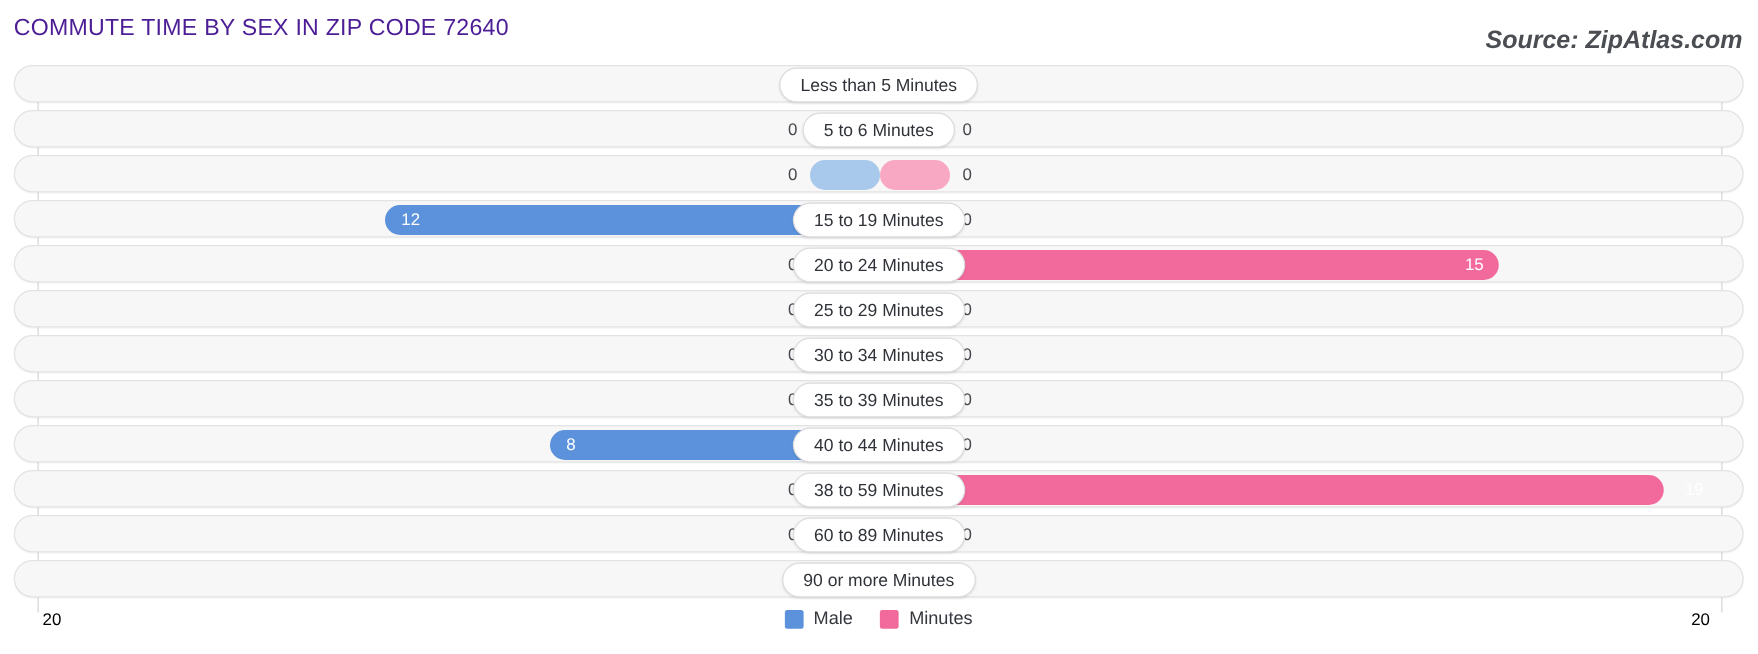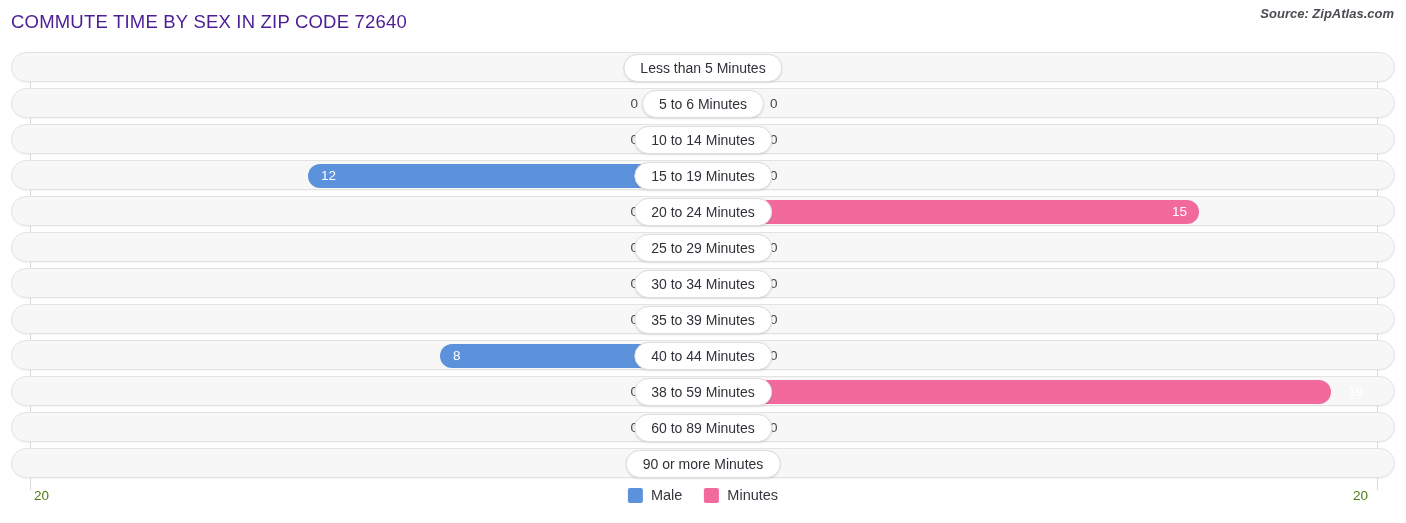--- a/index.html
+++ b/index.html
@@ -12,22 +12,22 @@
   }
   #root { position: relative; width: 1406px; height: 523px; }
 
   
   .chart-title {
     position: absolute; left: 11px; top: 11px;
     font-size: 18.5px; letter-spacing: .2px;
     color: #4c1d95; white-space: nowrap;
   }
   .source-note {
-    position: absolute; right: 12px; top: 6px;
-    font-size: 13px; font-style: italic; font-weight: bold;
+    position: absolute; right: 12px; top: 21px;
+    font-size: 20px; font-style: italic; font-weight: bold;
     color: #4a4d52; white-space: nowrap;
   }
 
   
   .plot {
     position: absolute; left: 11px; top: 52px;
     width: 1384px; height: 432px;
   }
   .gridline {
     position: absolute; top: 0; bottom: -6px;
@@ -72,21 +72,21 @@
     border-radius: 14px;
     padding: 0 16px;
     font-size: 14px; color: #2f3238;
     white-space: nowrap;
     box-shadow: 0 1px 2px rgba(0,0,0,0.10);
   }
 
   
   .axis-label {
     position: absolute; top: 488px;
-    font-size: 13.5px; color: #4d7c0f;
+    font-size: 13.5px; color: #000000;
   }
   .axis-label.left  { left: 34px; }
   .axis-label.right { right: 38px; }
 
   .legend {
     position: absolute; top: 487px; left: 50%;
     transform: translateX(-50%);
     display: flex; align-items: center; gap: 22px;
   }
   .legend-item { display: flex; align-items: flex-end; gap: 8px; }
@@ -124,21 +124,20 @@
             <div class="val female outside" style="left: 758px; width: 50px;">0</div>
             <div class="cat-label">5 to 6 Minutes</div>
           </div>
         </div>
         <div class="row" style="top: 72px;">
           <div class="row-inner">
             <div class="bar male" style="left: 636px; width: 56px;"></div>
             <div class="bar female" style="left: 692px; width: 56px;"></div>
             <div class="val male outside" style="left: 576px; width: 50px;">0</div>
             <div class="val female outside" style="left: 758px; width: 50px;">0</div>
-            <div class="cat-label">10 to 14 Minutes</div>
           </div>
         </div>
         <div class="row" style="top: 108px;">
           <div class="row-inner">
             <div class="bar male active" style="left: 296px; width: 396px;"></div>
             <div class="bar female" style="left: 692px; width: 56px;"></div>
             <div class="val male inside" style="left: 309px;">12</div>
             <div class="val female outside" style="left: 758px; width: 50px;">0</div>
             <div class="cat-label">15 to 19 Minutes</div>
           </div>

